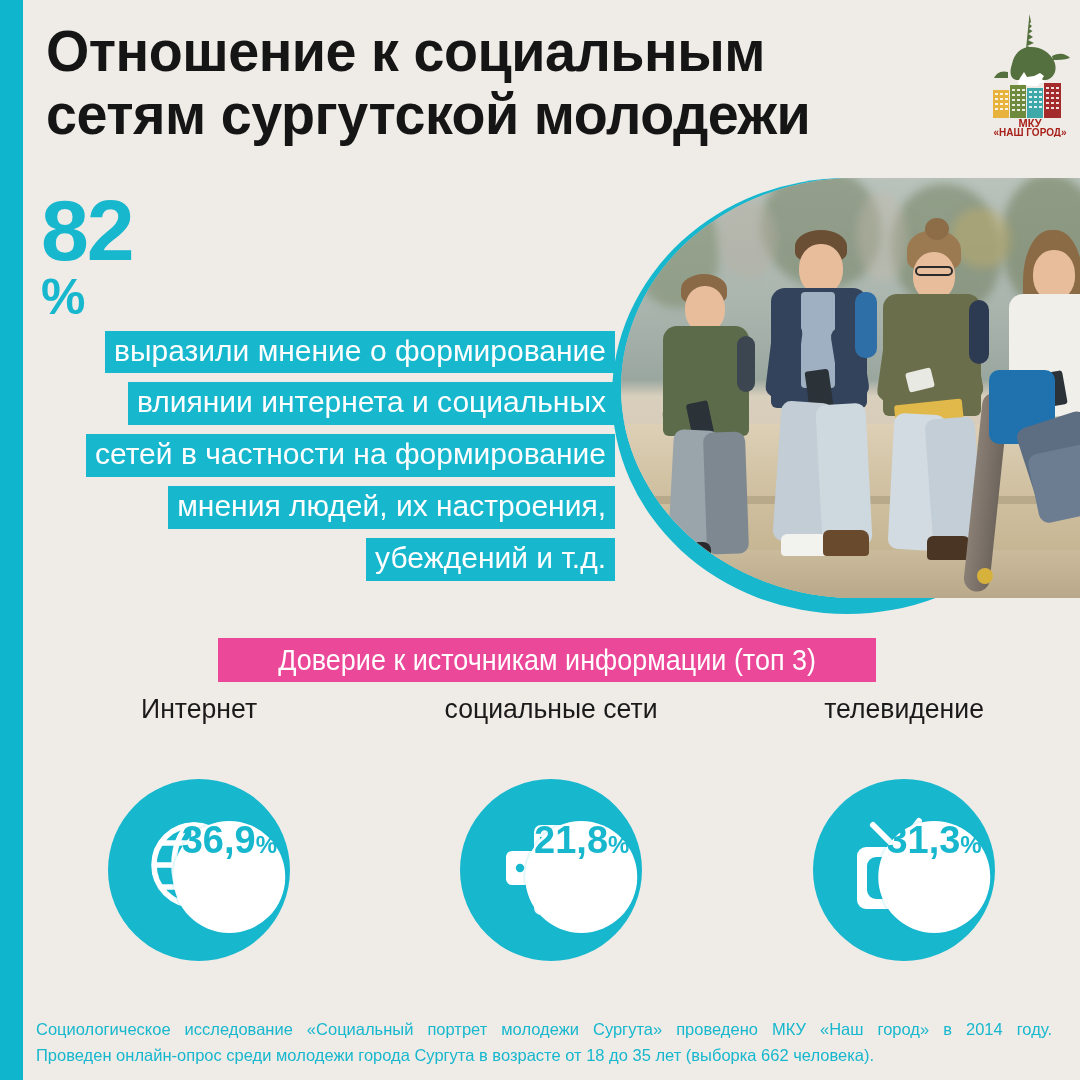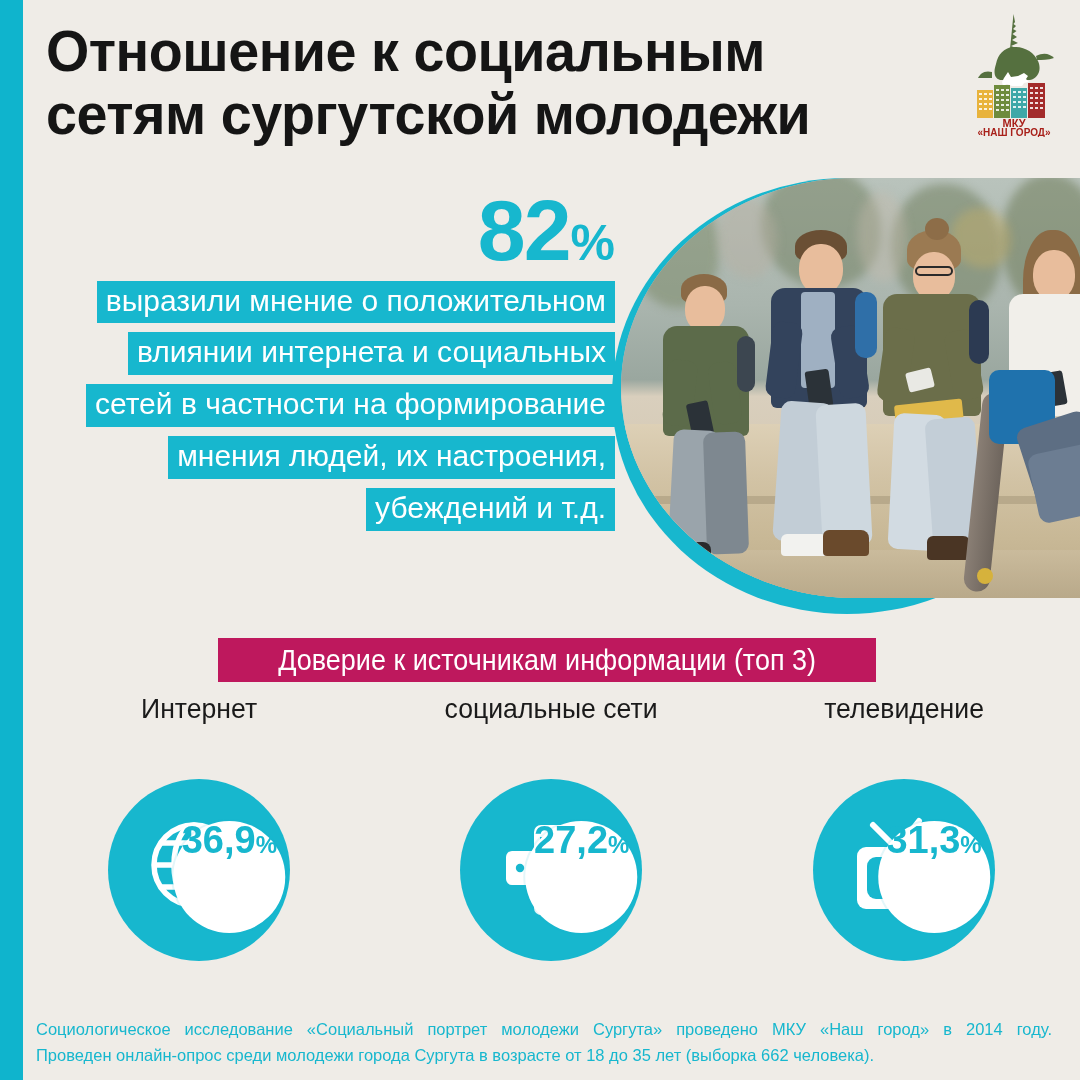--- a/index.html
+++ b/index.html
@@ -25,21 +25,21 @@
   .title{
     font-size:58px;line-height:1.08;font-weight:bold;color:#151515;
     letter-spacing:-0.5px;
     font-family:"Liberation Sans","DejaVu Sans",sans-serif;
     transform:scaleX(0.96);transform-origin:left center;
     white-space:pre-line;
   }
 
   
   .logo{
-    position:absolute;right:18px;top:12px;width:96px;height:125px;
+    position:absolute;right:2px;top:12px;width:96px;height:125px;
   }
   .logo svg{display:block;width:96px;height:125px;}
 
   
   .photo-wrap{
     position:absolute;left:612px;top:178px;width:470px;height:436px;
   }
   .photo-ring{
     position:absolute;left:0;top:0;width:470px;height:436px;
     border-radius:50% / 50%;
@@ -76,40 +76,41 @@
   .bag{position:absolute;border-radius:10px;}
 
   
   .stat-block{
     position:absolute;left:40px;top:190px;width:575px;
     text-align:right;
   }
   .big-line{
     display:flex;align-items:baseline;justify-content:flex-end;gap:0px;
     margin-bottom:4px;
+    flex-direction:column;
   }
   .big-num{
     font-size:86px;font-weight:bold;color:#17B7CE;line-height:0.95;
     letter-spacing:-2px;
   }
   .big-pct{
     font-size:50px;font-weight:bold;color:#17B7CE;line-height:1;margin-left:1px;
   }
   .hl{
     display:inline-block;background:#17B7CE;color:#ffffff;
     padding:3px 9px 5px 9px;
     font-size:30px;line-height:1.16;font-weight:normal;
   }
   .hl-first{margin-left:9px;font-size:31px;padding:5px 9px 7px 9px;position:relative;top:-4px;}
   .stat-lines{display:flex;flex-direction:column;align-items:flex-end;gap:9px;margin-top:9px;}
 
   
   .trust-banner{
     position:absolute;left:218px;top:638px;width:658px;height:44px;
-    background:#be185d;
+    background:#ec4899;
     display:flex;align-items:center;justify-content:center;
   }
   .trust-banner span{
     color:#ffffff;font-size:29px;letter-spacing:0px;
     transform:scaleX(0.93);transform-origin:center;white-space:nowrap;
   }
 
   
   .sources{
     position:absolute;left:23px;top:693px;width:1057px;height:320px;
@@ -315,21 +316,21 @@
       </div>
     </div>
   </div>
 
   <div class="stat-block">
     <div class="big-line">
       <span class="big-num">82</span>
       <span class="big-pct">%</span>
     </div>
     <div class="stat-lines">
-      <span class="hl">выразили мнение о положительном</span>
+      <span class="hl">выразили мнение о формирование</span>
       <span class="hl">влиянии интернета и социальных</span>
       <span class="hl">сетей в частности на формирование</span>
       <span class="hl">мнения людей, их настроения,</span>
       <span class="hl">убеждений и т.д.</span>
     </div>
   </div>
 
   <div class="trust-banner">
     <span>Доверие к источникам информации (топ 3)</span>
   </div>
@@ -364,21 +365,21 @@
           <rect x="36" y="8" width="52" height="90" rx="7" fill="#FFFFFF"></rect>
           <rect x="42" y="20" width="40" height="62" fill="#17B7CE"></rect>
           <rect x="54" y="87" width="16" height="5" rx="2.5" fill="#17B7CE"></rect>
           <rect x="8" y="34" width="50" height="34" rx="6" fill="#FFFFFF"></rect>
           <circle cx="22" cy="51" r="4.2" fill="#17B7CE"></circle>
           <circle cx="33" cy="51" r="4.2" fill="#17B7CE"></circle>
           <circle cx="44" cy="51" r="4.2" fill="#17B7CE"></circle>
         </svg>
       </div>
       <div class="pct-bubble">
-        <span class="v">27,2</span>
+        <span class="v">21,8</span>
         <span class="s">%</span>
       </div>
     </div>
 
     <div class="source">
       <div class="src-label">телевидение</div>
       <div class="src-circle">
         <svg width="110" height="106" viewBox="0 0 110 106" aria-hidden="true">
           <g stroke="#FFFFFF" stroke-width="6" stroke-linecap="round">
             <line x1="24" y1="8" x2="48" y2="32"></line>

